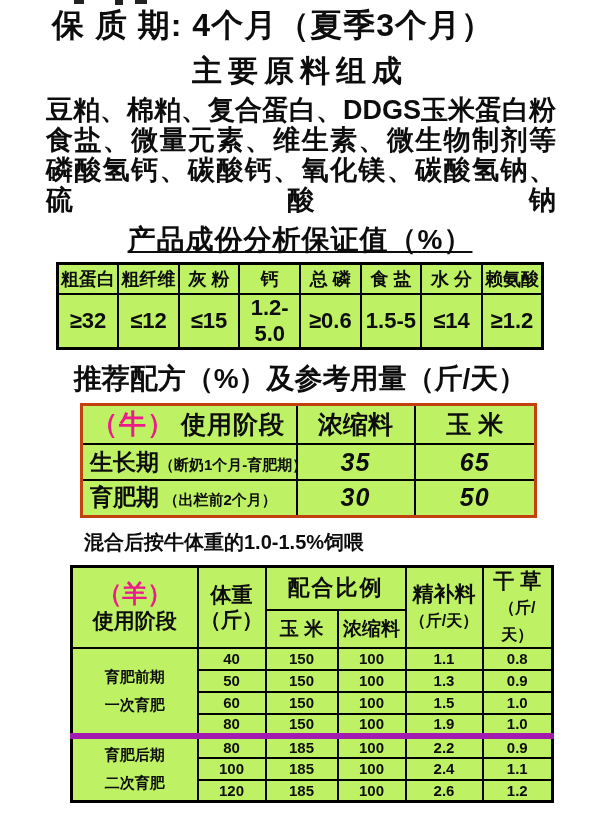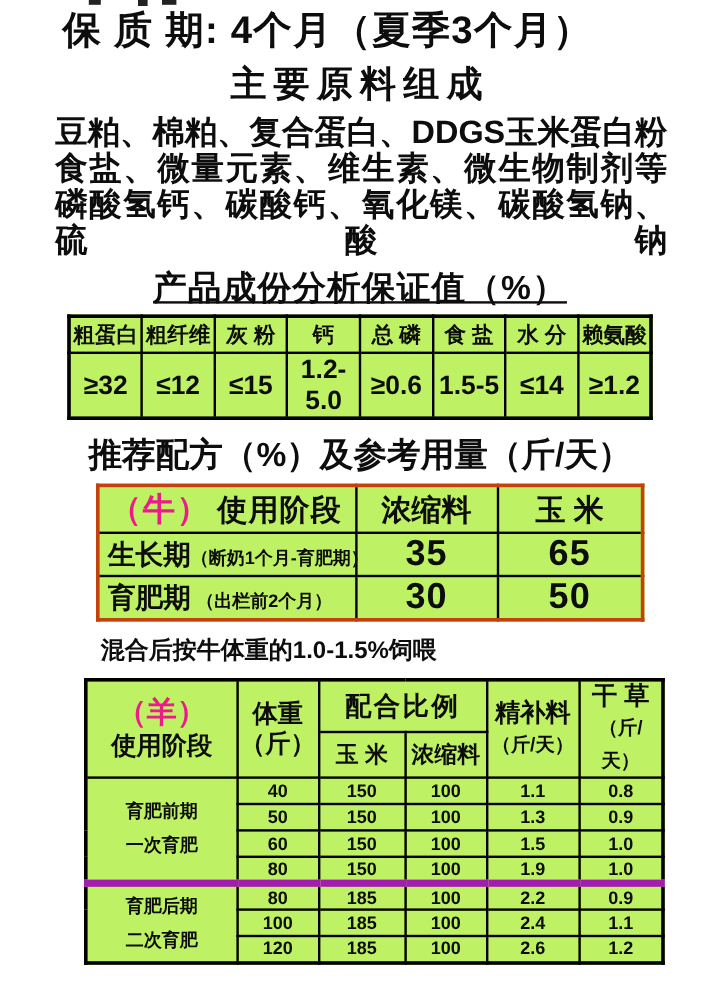--- a/index.html
+++ b/index.html
@@ -49,21 +49,21 @@
     font-size: 28px; line-height: 34px;
   }
 
   .cattle-table { margin: 7px 0 0 80px; width: 454px; table-layout: fixed; border: 3px solid #c2410c; }
   .cattle-table .hd-cell { height: 40px; font-size: 25px; }
   .cattle-table .stage-hd { text-align: left; padding-left: 8px; letter-spacing: 1px; }
   .cattle-table .species { font-size: 27px; margin-right: 6px; }
   .cattle-table .stage-cell { text-align: left; padding-left: 7px; white-space: nowrap; margin-top: 34px; }
   .cattle-table .stage-main { font-size: 23px; }
   .cattle-table .stage-note { font-size: 15px; }
-  .cattle-table .val-cell { height: 36px; font-size: 30px; letter-spacing: 1px; }
+  .cattle-table .val-cell { height: 36px; font-size: 25px; letter-spacing: 1px; font-style: italic; }
 
   .mix-note { margin: 11px 0 0 84px; font-size: 20px; line-height: 27px; }
 
   .sheep-table { margin: 9px 0 0 70px; width: 481px; table-layout: fixed; border: 3px solid #000; }
   .sheep-table .sp-hd { font-size: 21px; line-height: 26px; }
   .sheep-table .sp-hd .species { font-size: 25px; }
   .sheep-table .two-line { font-size: 21px; line-height: 25px; }
   .sheep-table .unit { font-size: 16px; }
   .sheep-table .ratio-hd { height: 32px; font-size: 22px; letter-spacing: 2px; }
   .sheep-table .sub-hd { height: 26px; font-size: 19px; }

